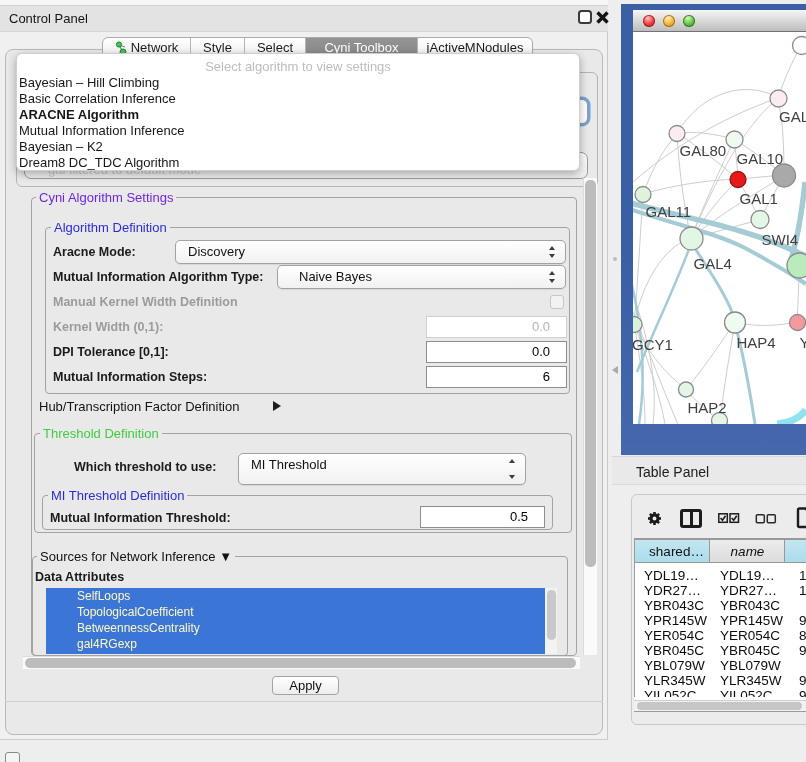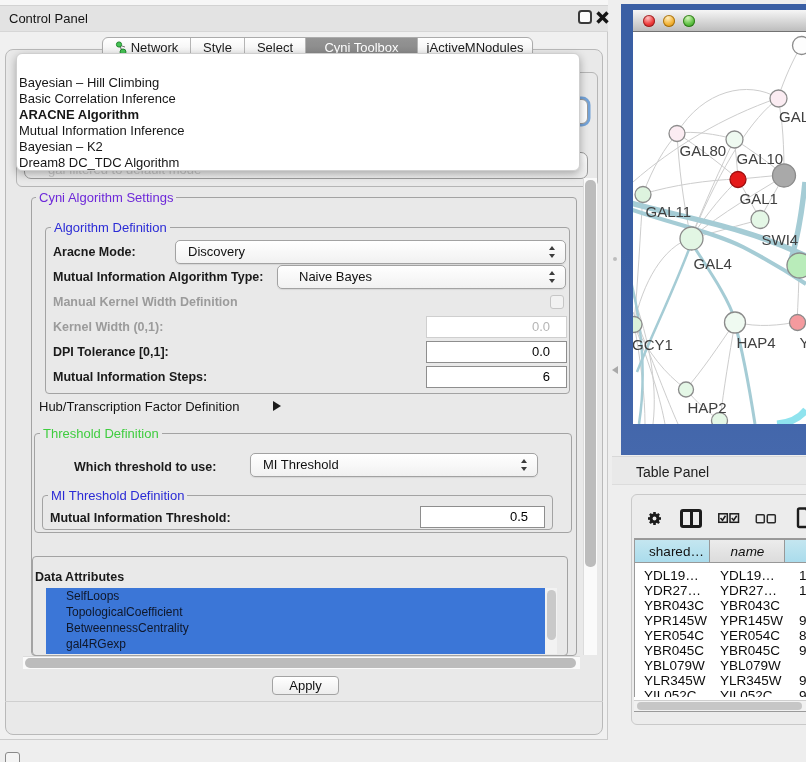--- a/index.html
+++ b/index.html
@@ -42,21 +42,21 @@
   line-height:22px; padding-left:12px; box-shadow:0 1px 1px rgba(0,0,0,0.08); }
 .carr { position:absolute; right:10px; width:0; height:0; border-left:3.5px solid transparent;
   border-right:3.5px solid transparent; }
 .carr.up { top:5px; border-bottom:4.5px solid #3c3c3c; }
 .carr.dn { bottom:5px; border-top:4.5px solid #3c3c3c; }
 .tfield { position:absolute; background:#ffffff; font-size:13px; text-align:right;
   padding-right:16px; color:#000; }
 
 
 #attrlist { left:46px; top:588px; width:499px; height:66px; background:#3b76d7; }
-#attrlist div { font-size:12px; color:#0f172a; padding-left:20px; line-height:16px; }
+#attrlist div { font-size:12px; color:#fef9c3; padding-left:31px; line-height:16px; }
 
 
 .sbthumb { position:absolute; background:#bcbcbc; border-radius:5px; }
 
 
 #popup { left:16px; top:53px; width:564px; height:118px; background:#ffffff;
   border:1px solid #cfcfcf; border-radius:6px;
   box-shadow:0 3px 8px rgba(0,0,0,0.3); z-index:50; }
 #popup .hint { position:absolute; top:5px; width:100%; text-align:center;
   font-size:13px; color:#bdbdbd; }
@@ -125,27 +125,28 @@
   <div class="tfield" style="left:426px;top:341px;width:141px;height:22px;border:1px solid #8e8e8e;line-height:20px;">0.0</div>
   <div class="lbl" style="left:53px;top:370px;">Mutual Information Steps:</div>
   <div class="tfield" style="left:426px;top:366px;width:141px;height:22px;border:1px solid #8e8e8e;line-height:20px;">6</div>
 
   <div class="abs" style="left:39px;top:399px;font-size:13px;color:#141414;">Hub/Transcription Factor Definition</div>
   <div class="abs" style="left:273px;top:401px;width:0;height:0;border-top:5.5px solid transparent;border-bottom:5.5px solid transparent;border-left:8px solid #1c1c1c;"></div>
 
   <div class="grp" style="left:34px;top:433px;width:538px;height:100px;"></div>
   <div class="grptitle" style="left:40px;top:426px;color:#3fcd3f;">Threshold Definition</div>
   <div class="lbl" style="left:74px;top:460px;">Which threshold to use:</div>
-  <div class="combo" style="left:250px;top:453px;width:288px;height:24px;">MI Threshold<i class="carr up"></i><i class="carr dn"></i></div>
+  <div class="combo" style="left:238px;top:453px;width:288px;height:32px;">MI Threshold<i class="carr up"></i><i class="carr dn"></i></div>
   <div class="grp" style="left:42px;top:495px;width:511px;height:35px;"></div>
   <div class="grptitle" style="left:48px;top:488px;color:#2b2bd6;">MI Threshold Definition</div>
   <div class="lbl" style="left:50px;top:511px;">Mutual Information Threshold:</div>
   <div class="tfield" style="left:420px;top:506px;width:125px;height:22px;border:1px solid #8e8e8e;line-height:20px;">0.5</div>
 
   <div class="grp" style="left:32px;top:556px;width:536px;height:100px;"></div>
+  <div class="grptitle" style="left:37px;top:549px;color:#111;">Sources for Network Inference ▼</div>
   <div class="lbl" style="left:35px;top:570px;font-size:12.5px;">Data Attributes</div>
   <div class="abs" id="attrlist">
     <div>SelfLoops</div>
       <div>TopologicalCoefficient</div>
       <div>BetweennessCentrality</div>
       <div>gal4RGexp</div>
   </div>
   <div class="abs" style="left:545px;top:588px;width:12px;height:66px;background:#f2f2f2;"></div>
   <div class="abs sbthumb" style="left:546.5px;top:590px;width:9px;height:50px;background:#c9c9c9;"></div>
 
@@ -163,20 +164,21 @@
           <circle cx="4" cy="3.5" r="2.6" fill="#45c354" stroke="#22862f" stroke-width="1"></circle>
           <circle cx="8" cy="11" r="3" fill="#45c354" stroke="#22862f" stroke-width="1"></circle>
         </svg>Network</div>
     <div class="tab" style="width:54px;">Style</div>
     <div class="tab" style="width:61px;">Select</div>
     <div class="tab sel" style="width:112px;">Cyni Toolbox</div>
     <div class="tab" style="width:114px;">jActiveMNodules</div>
   </div>
 
   <div class="abs" id="popup">
+    <div class="hint">Select algorithm to view settings</div>
     <div class="it" style="top:21px;">Bayesian – Hill Climbing</div>
     <div class="it" style="top:37px;">Basic Correlation Inference</div>
     <div class="it" style="top:53px;font-weight:bold;">ARACNE Algorithm</div>
     <div class="it" style="top:69px;">Mutual Information Inference</div>
     <div class="it" style="top:85px;">Bayesian – K2</div>
     <div class="it" style="top:101px;">Dream8 DC_TDC Algorithm</div>
   </div>
 
   <div class="abs" id="macwin"></div>
   <div class="abs" id="mac-title"></div>

